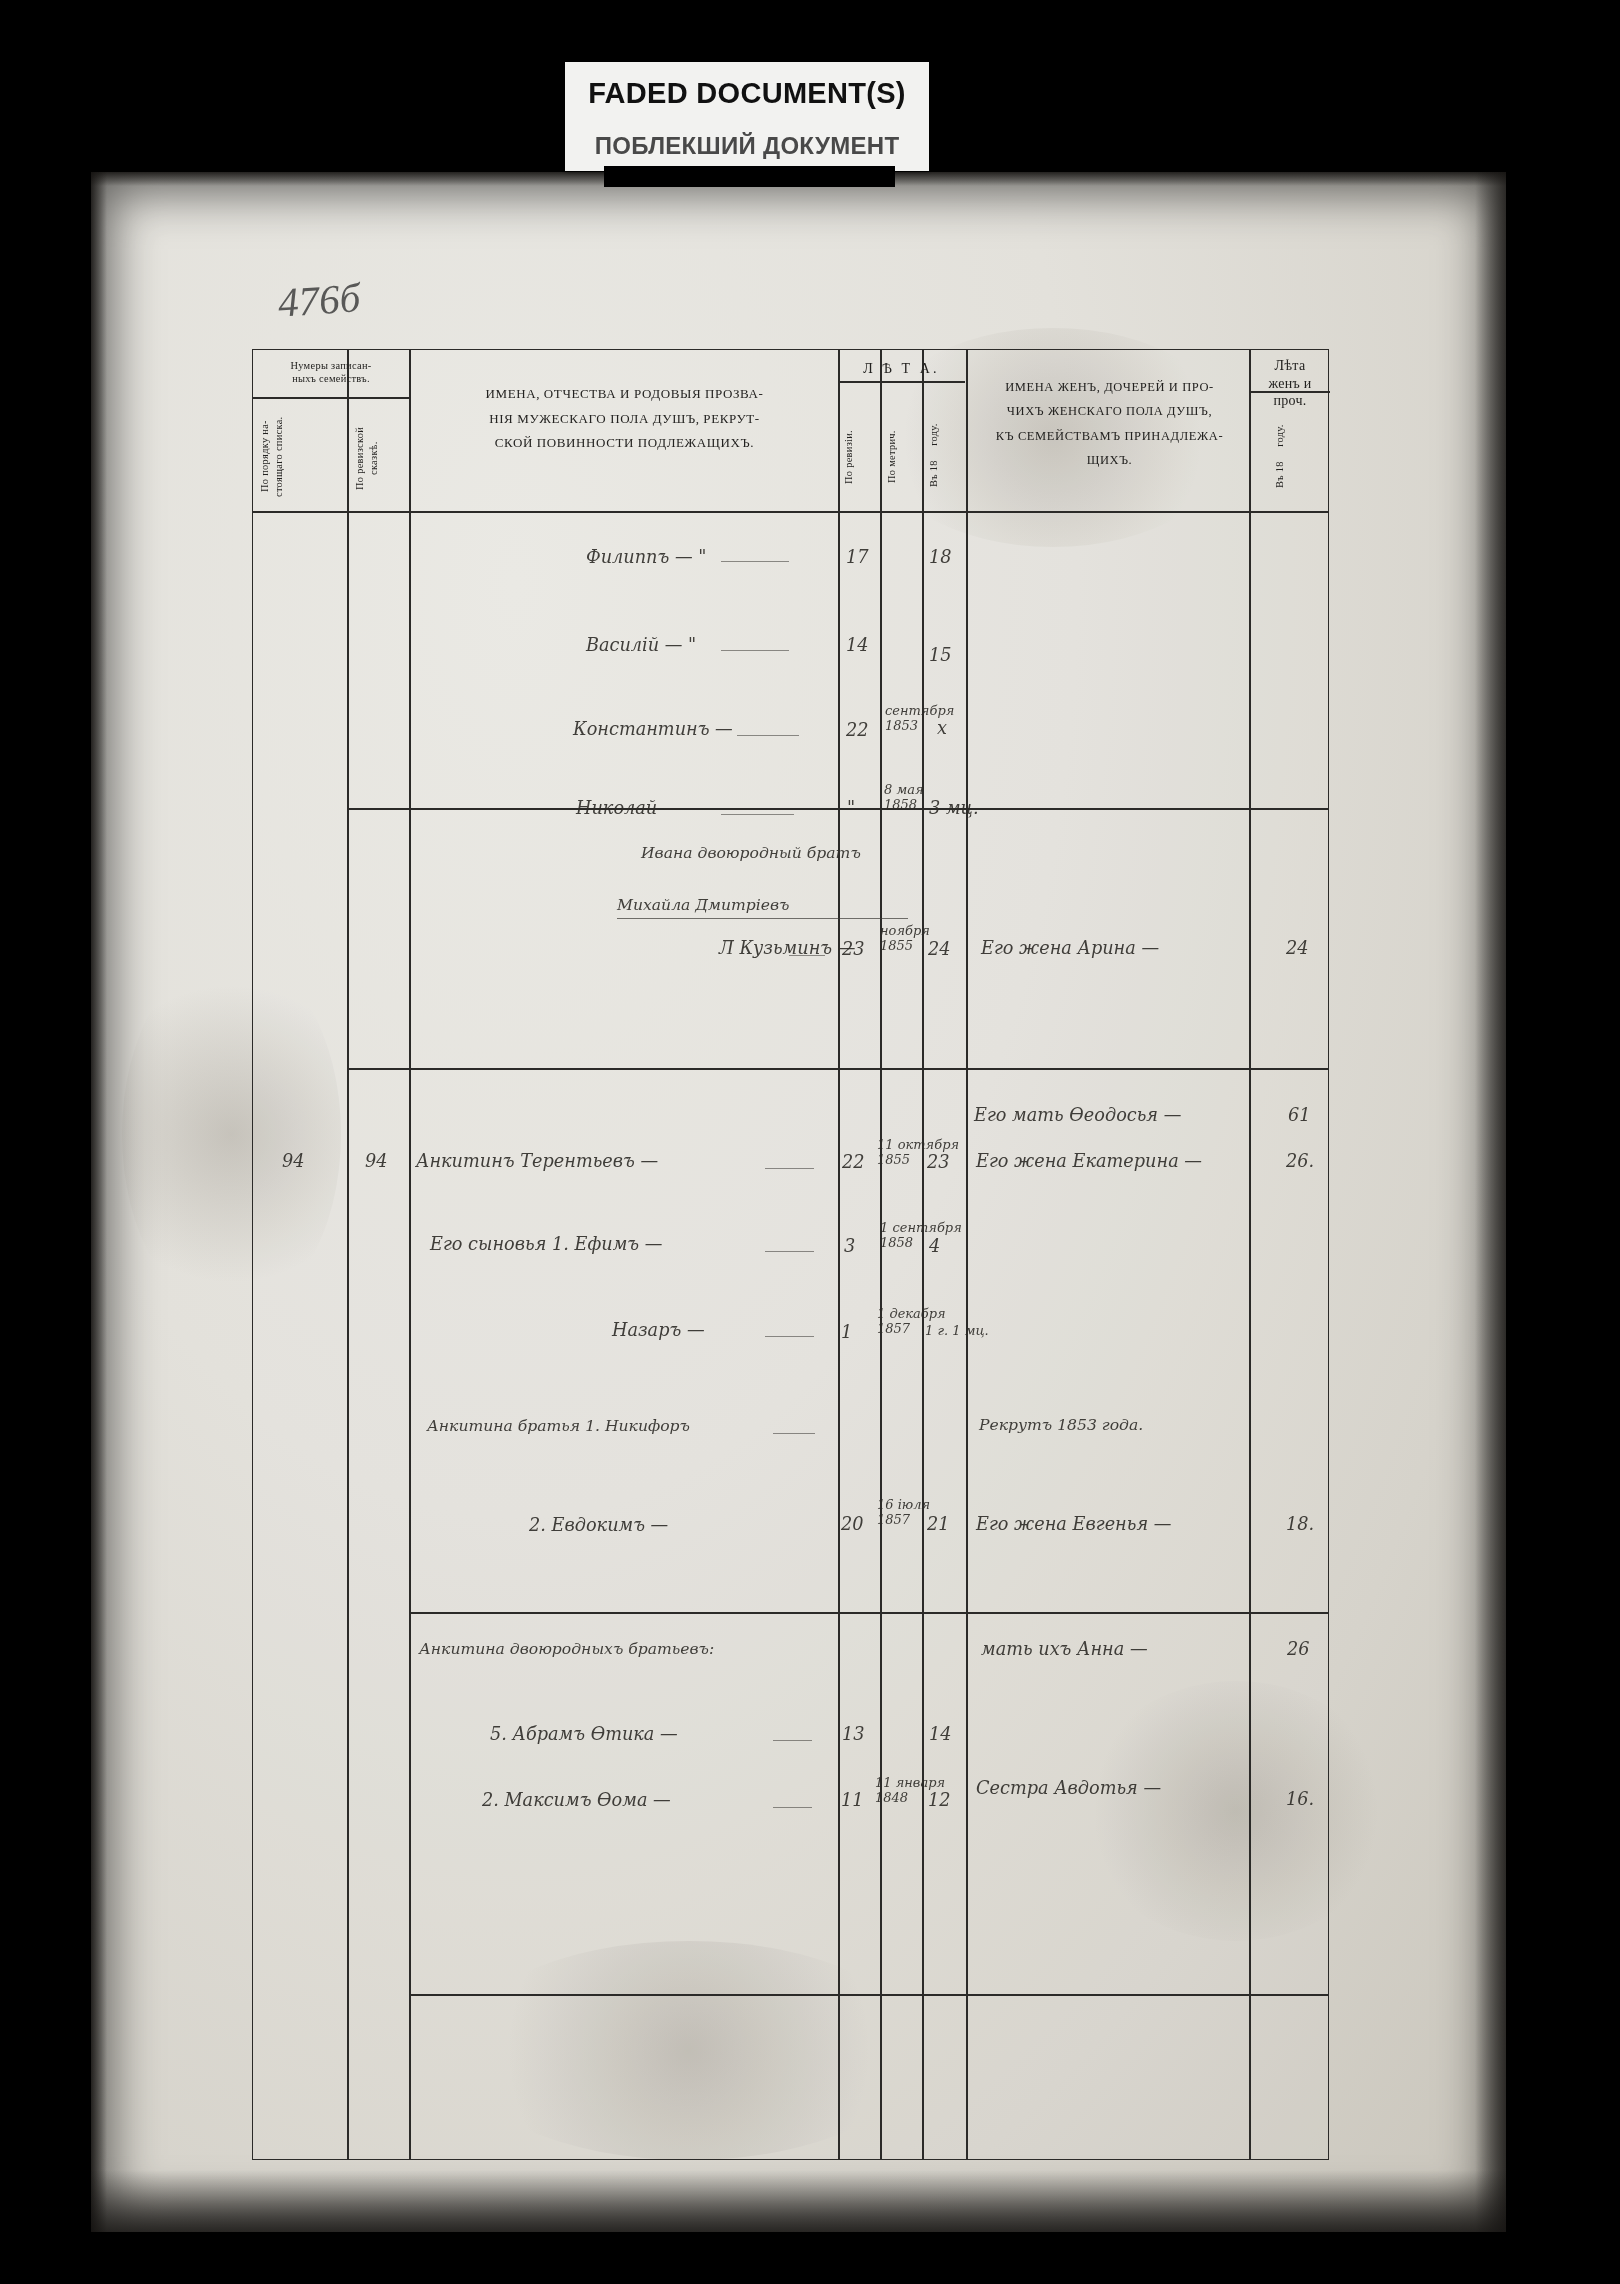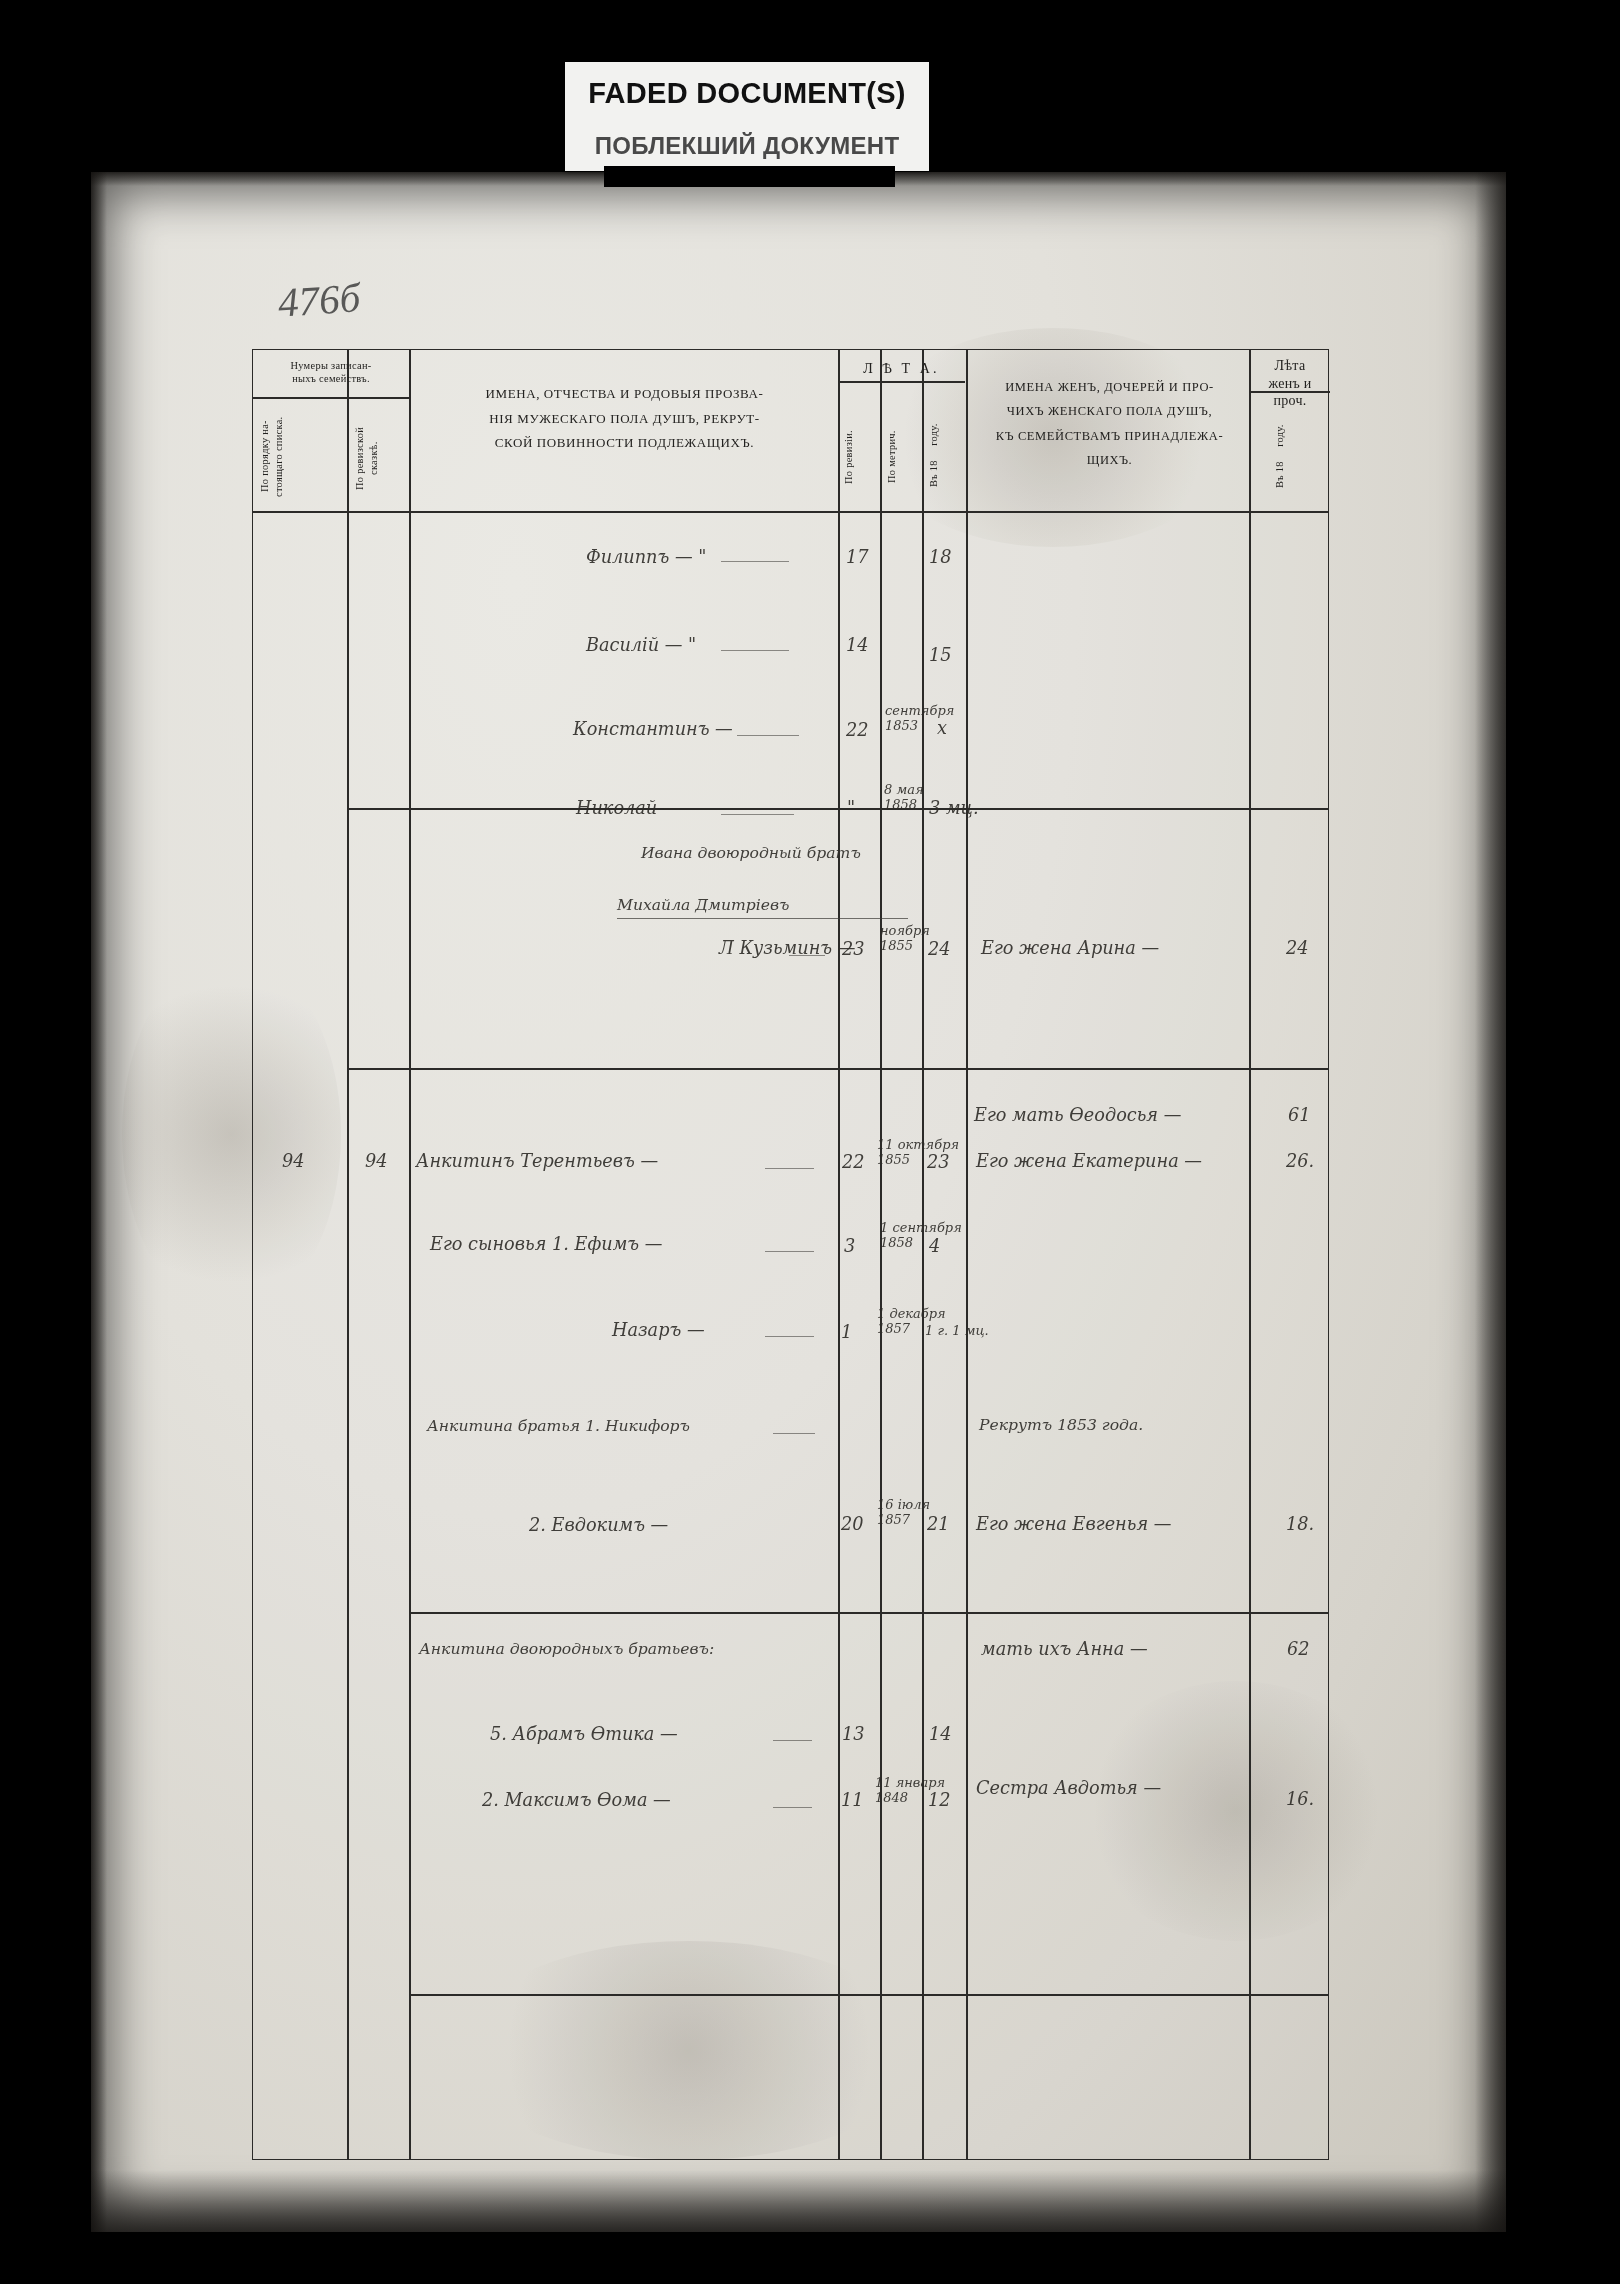--- a/index.html
+++ b/index.html
@@ -309,21 +309,21 @@
 
     <div class="hand m" style="left:276px; top:1165px;">2. Евдокимъ —</div>
     <div class="hand tiny" style="left:624px; top:1147px;">16 іюля<br>1857</div>
     <div class="hand m" style="left:588px; top:1164px;">20</div>
     <div class="hand m" style="left:674px; top:1164px;">21</div>
     <div class="hand m" style="left:723px; top:1164px;">Его жена Евгенья —</div>
     <div class="hand m" style="left:1033px; top:1164px;">18.</div>
 
     <div class="hand s" style="left:166px; top:1290px;">Анкитина двоюродныхъ братьевъ:</div>
     <div class="hand m" style="left:728px; top:1289px;">мать ихъ Анна —</div>
-    <div class="hand m" style="left:1034px; top:1289px;">62</div>
+    <div class="hand m" style="left:1034px; top:1289px;">26</div>
 
     <div class="hand m" style="left:237px; top:1374px;">5. Абрамъ Ѳтика —</div>
     <div class="dashline" style="left:520px; top:1390px; width:39px;"></div>
     <div class="hand m" style="left:589px; top:1374px;">13</div>
     <div class="hand m" style="left:676px; top:1374px;">14</div>
 
     <div class="hand m" style="left:229px; top:1440px;">2. Максимъ Ѳома —</div>
     <div class="dashline" style="left:520px; top:1457px; width:39px;"></div>
     <div class="hand tiny" style="left:622px; top:1425px;">11 января<br>1848</div>
     <div class="hand m" style="left:588px; top:1440px;">11</div>

